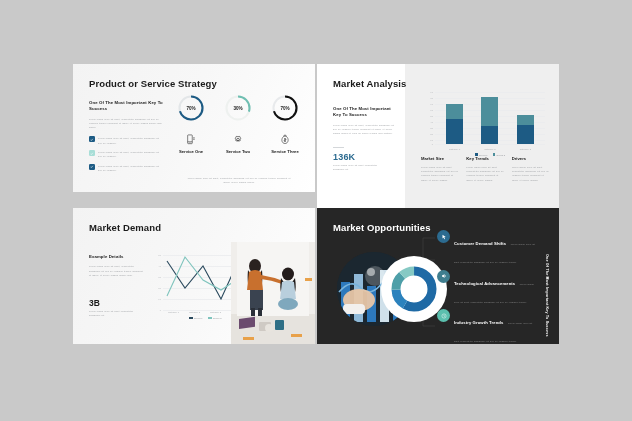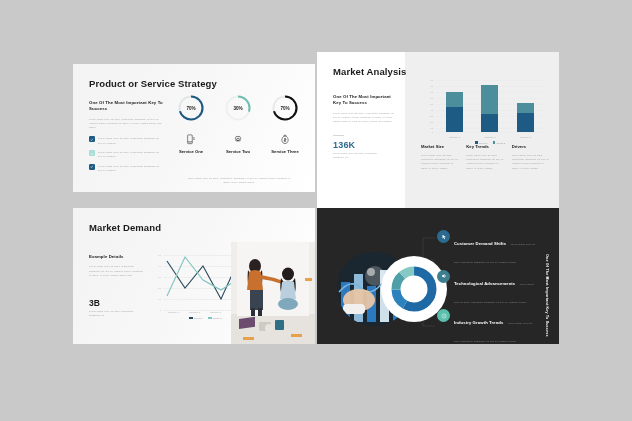--- a/index.html
+++ b/index.html
@@ -9,21 +9,21 @@
     overflow:hidden;position:relative;
   }
   .stage{position:absolute;inset:0;}
 
   
   .slide{position:absolute;background:#f5f5f5;box-sizing:border-box;overflow:hidden;text-decoration:underline;}
   .slide.light{background:linear-gradient(115deg,#f3f3f3 0%,#f7f7f7 45%,#ffffff 100%);}
   .slide.dark{background:#262626;}
 
   .s1{left:73px;  top:64px;  width:242px;height:128px;}
-  .s2{left:317px; top:52px;  width:242px;height:164px;}
+  .s2{left:317px; top:64px;  width:242px;height:164px;}
   .s3{left:73px;  top:208px; width:242px;height:136px;}
   .s4{left:317px; top:208px; width:242px;height:136px;}
 
   
   .slide-title{
     font-size:9.5px;font-weight:bold;color:#1b1b1b;letter-spacing:.1px;
     position:absolute;left:16px;top:14px;
   }
   .slide.dark .slide-title{color:#ffffff;}
 
@@ -385,20 +385,21 @@
         <rect x="44" y="78" width="9" height="10" rx="1" fill="#2f6f86"></rect>
         <circle cx="38" cy="86" r="4" fill="#e8e4de"></circle>
         <rect x="60" y="92" width="11" height="3" fill="#e8a14a"></rect>
         <rect x="12" y="95" width="11" height="3" fill="#e8a14a"></rect>
         <rect x="74" y="36" width="7" height="3" fill="#e8a14a"></rect>
       </svg>
     </div>
   </div>
 
   <div class="slide dark s4">
+    <div class="slide-title">Market Opportunities</div>
 
     <svg class="connector" viewBox="0 0 242 136" preserveAspectRatio="none">
       <path d="M86 78 H106 V30 H118" fill="none" stroke="#4a4a4a" stroke-width="0.5"></path>
       <path d="M92 70 H112 V52 H118" fill="none" stroke="#4a4a4a" stroke-width="0.5"></path>
       <path d="M96 78 H114 V74 H118" fill="none" stroke="#4a4a4a" stroke-width="0.5"></path>
       <path d="M92 86 H112 V96 H118" fill="none" stroke="#4a4a4a" stroke-width="0.5"></path>
       <path d="M86 92 H106 V118 H118" fill="none" stroke="#4a4a4a" stroke-width="0.5"></path>
     </svg>
 
     <div class="donut-wrap">

